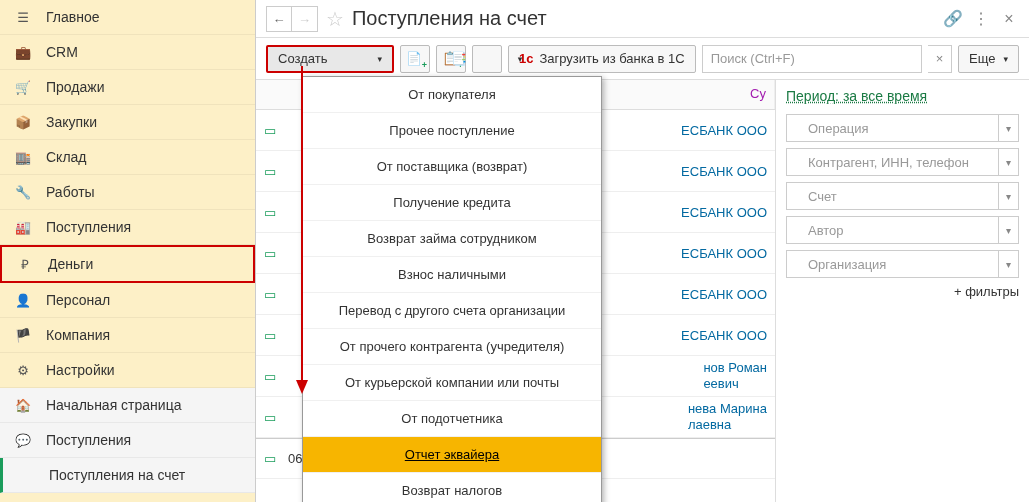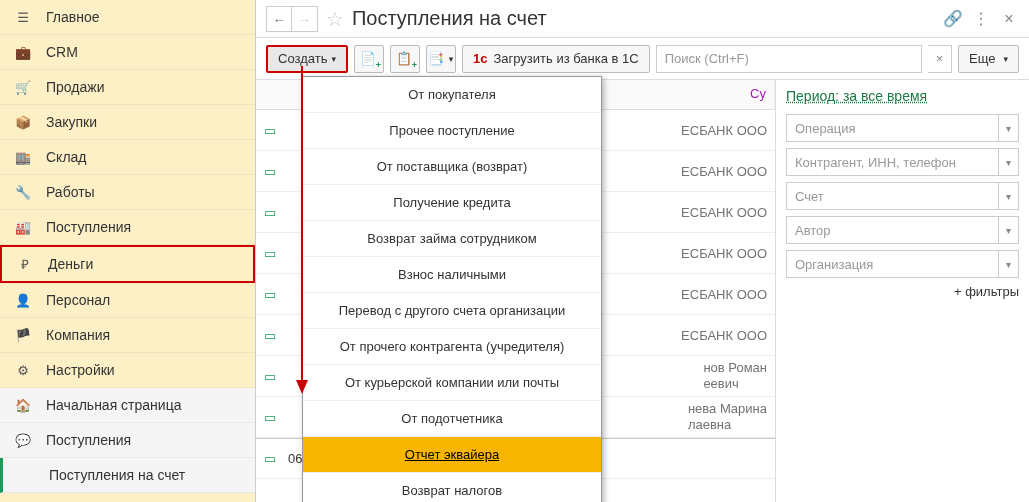--- a/index.html
+++ b/index.html
@@ -16,21 +16,21 @@
 
 .main { margin-left: 256px; height: 502px; position: relative; }
 .titlebar { display: flex; align-items: center; padding: 4px 10px; border-bottom: 1px solid #ddd; height: 38px; }
 .nav-btn { width: 26px; height: 26px; border: 1px solid #ccc; background: #fff; display: flex; align-items: center; justify-content: center; font-size: 13px; color: #666; cursor: pointer; }
 .nav-btn + .nav-btn { border-left: none; }
 .star-icon { margin: 0 8px; color: #ccc; font-size: 20px; }
 .page-title { font-size: 20px; color: #333; flex: 1; }
 .title-action { width: 20px; height: 20px; color: #888; margin-left: 8px; display: flex; align-items: center; justify-content: center; cursor: pointer; font-size: 16px; }
 
 .toolbar { display: flex; align-items: center; padding: 6px 10px; border-bottom: 1px solid #ddd; height: 42px; gap: 6px; }
-.btn { height: 28px; border: 1px solid #bbb; background: #f7f7f7; padding: 0 10px; display: flex; align-items: center; cursor: pointer; font-size: 13px; border-radius: 2px; }
+.btn { height: 28px; border: 1px solid #bbb; background: #f7f7f7; padding: 0 10px; display: flex; align-items: center; cursor: pointer; font-size: 13px; border-radius: 2px; gap: 46px; }
 .btn-create { border: 2px solid #c00; background: #e8e8e8; }
 .btn-icon { width: 30px; padding: 0; justify-content: center; position: relative; }
 .btn-icon .plus { position: absolute; bottom: 2px; right: 2px; color: #1a9c5b; font-size: 9px; font-weight: bold; }
 .btn-load { gap: 6px; }
 .load-ic { color: #c00; font-weight: bold; font-size: 13px; }
 .search-box { flex: 1; height: 28px; border: 1px solid #ccc; padding: 0 8px; font-size: 13px; color: #999; display: flex; align-items: center; text-align: center; }
 .clear-x { width: 24px; height: 28px; border: 1px solid #ccc; border-left: none; display: flex; align-items: center; justify-content: center; color: #888; cursor: pointer; }
 .btn-more { gap: 4px; }
 
 .content { display: flex; height: calc(502px - 80px); }
@@ -38,30 +38,30 @@
 .filter-panel { width: 253px; padding: 8px 10px; }
 
 .table-header { display: flex; height: 30px; border-bottom: 1px solid #ddd; background: #fafafa; }
 .th { padding: 6px 8px; font-size: 13px; color: #a21caf; border-right: 1px solid #eee; }
 .th1 { width: 330px; }
 .th2 { flex: 1; }
 
 .table-rows { }
 .table-row { display: flex; height: 41px; border-bottom: 1px solid #eee; align-items: center; padding: 0 8px; }
 .row-ic { width: 18px; margin-right: 6px; color: #1a9c5b; }
-.row-right { margin-left: auto; color: #737373; }
+.row-right { margin-left: auto; color: #0369a1; }
 
 .dropdown { position: absolute; left: 302px; top: 76px; width: 300px; background: #fff; border: 1px solid #999; box-shadow: 2px 2px 6px rgba(0,0,0,0.3); z-index: 100; }
 .dropdown-item { padding: 10px 26px; font-size: 13px; cursor: pointer; border-bottom: 1px solid #f0f0f0; text-align: center; }
 .dropdown-item.highlighted { background: #f7b500; color: #000; text-decoration: underline; }
 
 .red-arrow { position: absolute; left: 292px; top: 66px; z-index: 101; pointer-events: none; }
 
 .filter-link { color: #1a7a43; text-decoration: underline dotted; font-size: 14px; display: block; margin-bottom: 10px; }
-.filter-field { width: 100%; height: 28px; border: 1px solid #ccc; margin-bottom: 6px; display: flex; align-items: center; }
+.filter-field { width: 100%; height: 28px; border: 1px solid #ccc; margin-bottom: 6px; display: flex; align-items: center; padding-left: 13px; }
 .filter-field span:first-child { flex: 1; padding: 0 8px; color: #999; font-size: 13px; }
 .filter-dd { width: 20px; height: 100%; border-left: 1px solid #ccc; display: flex; align-items: center; justify-content: center; color: #888; cursor: pointer; font-size: 10px; }
 .plus-filters { text-align: right; color: #333; margin: 6px 0 14px; cursor: pointer; }
 .report-link { color: #1a7a43; text-decoration: underline; cursor: pointer; }
 
 .chev { font-size: 9px; margin-left: 4px; }
 </style>
 </head>
 <body>
 

